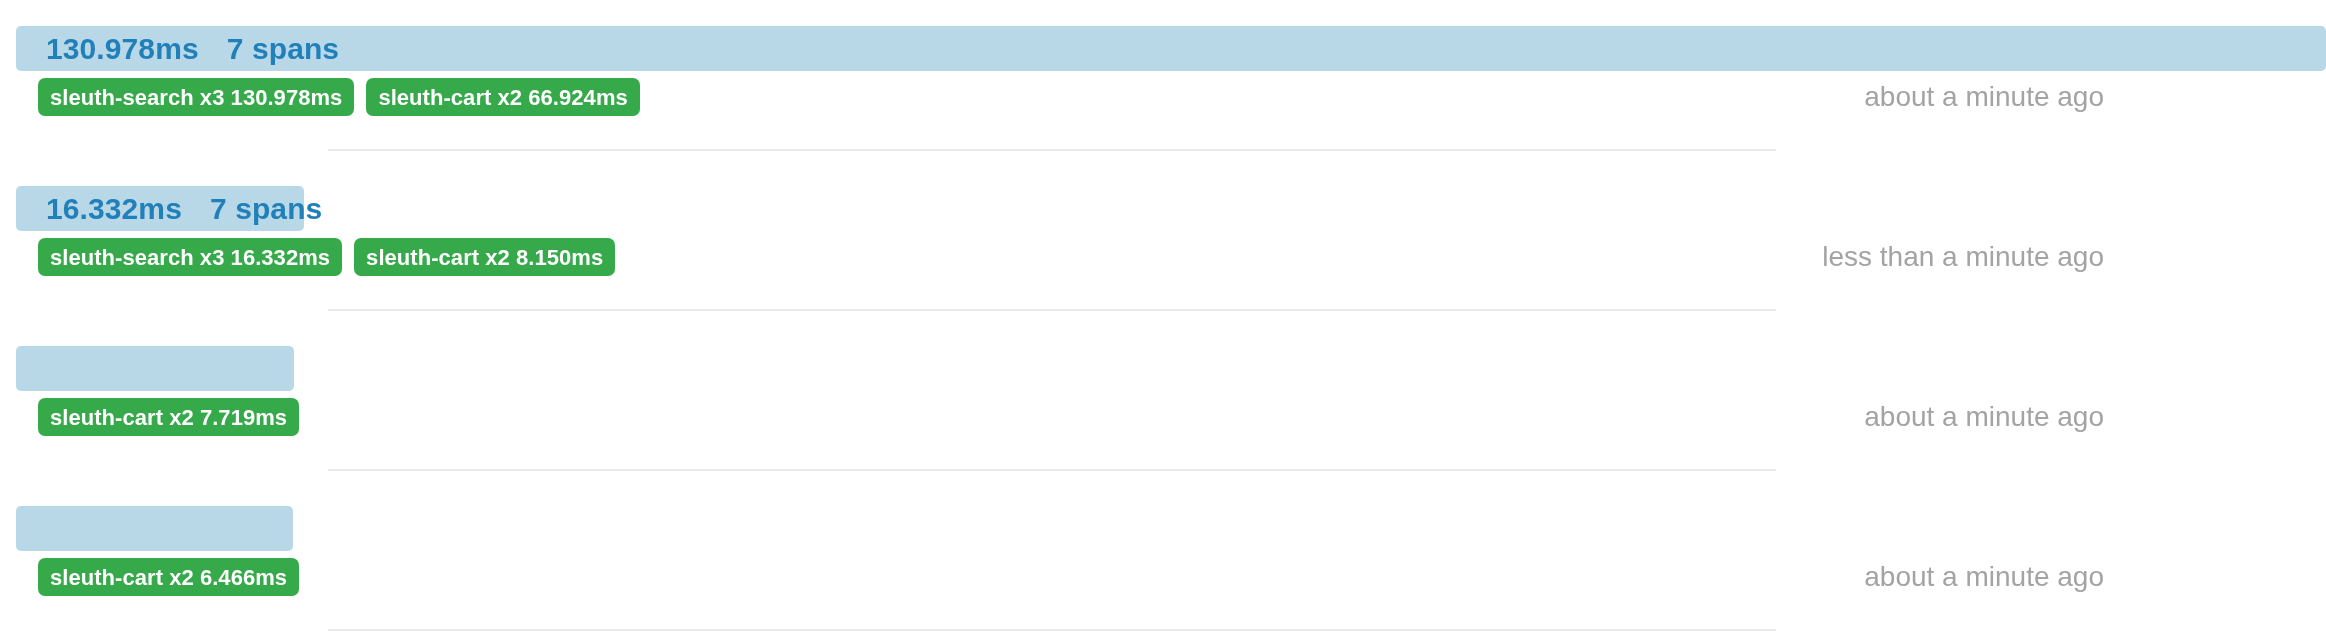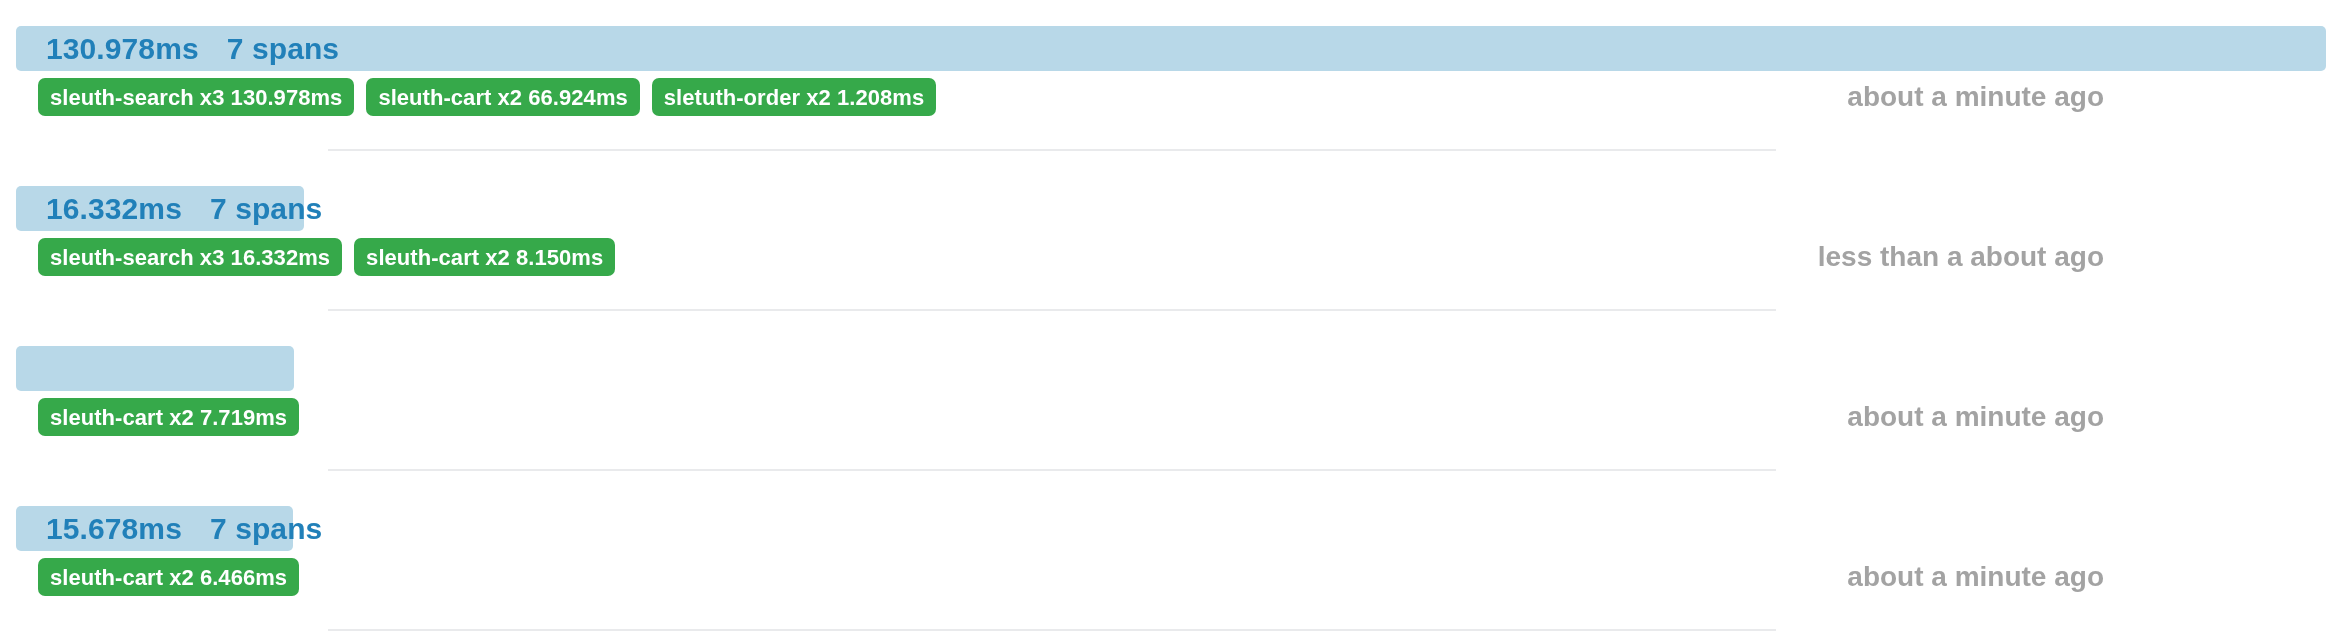--- a/index.html
+++ b/index.html
@@ -86,21 +86,21 @@
   .timestamp {
     position: absolute;
     right: 0px;
     top: 62px;
     height: 38px;
     line-height: 38px;
     font-size: 28px;
     color: #a3a3a3;
     text-align: center;
     white-space: nowrap;
-    font-weight: bold;
+    font-weight: normal;
   }
 
   
   .row-divider {
     position: absolute;
     left: 312px;
     right: 328px;
     bottom: 25px;
     height: 2px;
     background: #e9eaec;
@@ -111,51 +111,49 @@
 
 <div id="trace-list">
     <div class="trace-row">
       <div class="duration-bar-track">
         <div class="duration-bar" style="width: 100%;"></div>
         <div class="duration-label"><span>130.978ms</span><span class="spans">7 spans</span></div>
       </div>
       <div class="pill-row">
         <span class="service-pill">sleuth-search x3 130.978ms</span>
         <span class="service-pill">sleuth-cart x2 66.924ms</span>
-        <span class="service-pill">sletuth-order x2 1.208ms</span>
       </div>
       <div class="timestamp">about a minute ago</div>
       <div class="row-divider"></div>
     </div>
     <div class="trace-row">
       <div class="duration-bar-track">
         <div class="duration-bar" style="width: 12.47%;"></div>
         <div class="duration-label"><span>16.332ms</span><span class="spans">7 spans</span></div>
       </div>
       <div class="pill-row">
         <span class="service-pill">sleuth-search x3 16.332ms</span>
         <span class="service-pill">sleuth-cart x2 8.150ms</span>
       </div>
-      <div class="timestamp">less than a about ago</div>
+      <div class="timestamp">less than a minute ago</div>
       <div class="row-divider"></div>
     </div>
     <div class="trace-row">
       <div class="duration-bar-track">
         <div class="duration-bar" style="width: 12.04%;"></div>
       </div>
       <div class="pill-row">
         <span class="service-pill">sleuth-cart x2 7.719ms</span>
       </div>
       <div class="timestamp">about a minute ago</div>
       <div class="row-divider"></div>
     </div>
     <div class="trace-row">
       <div class="duration-bar-track">
         <div class="duration-bar" style="width: 11.97%;"></div>
-        <div class="duration-label"><span>15.678ms</span><span class="spans">7 spans</span></div>
       </div>
       <div class="pill-row">
         <span class="service-pill">sleuth-cart x2 6.466ms</span>
       </div>
       <div class="timestamp">about a minute ago</div>
       <div class="row-divider"></div>
     </div>
   </div>
 
 </body></html>

